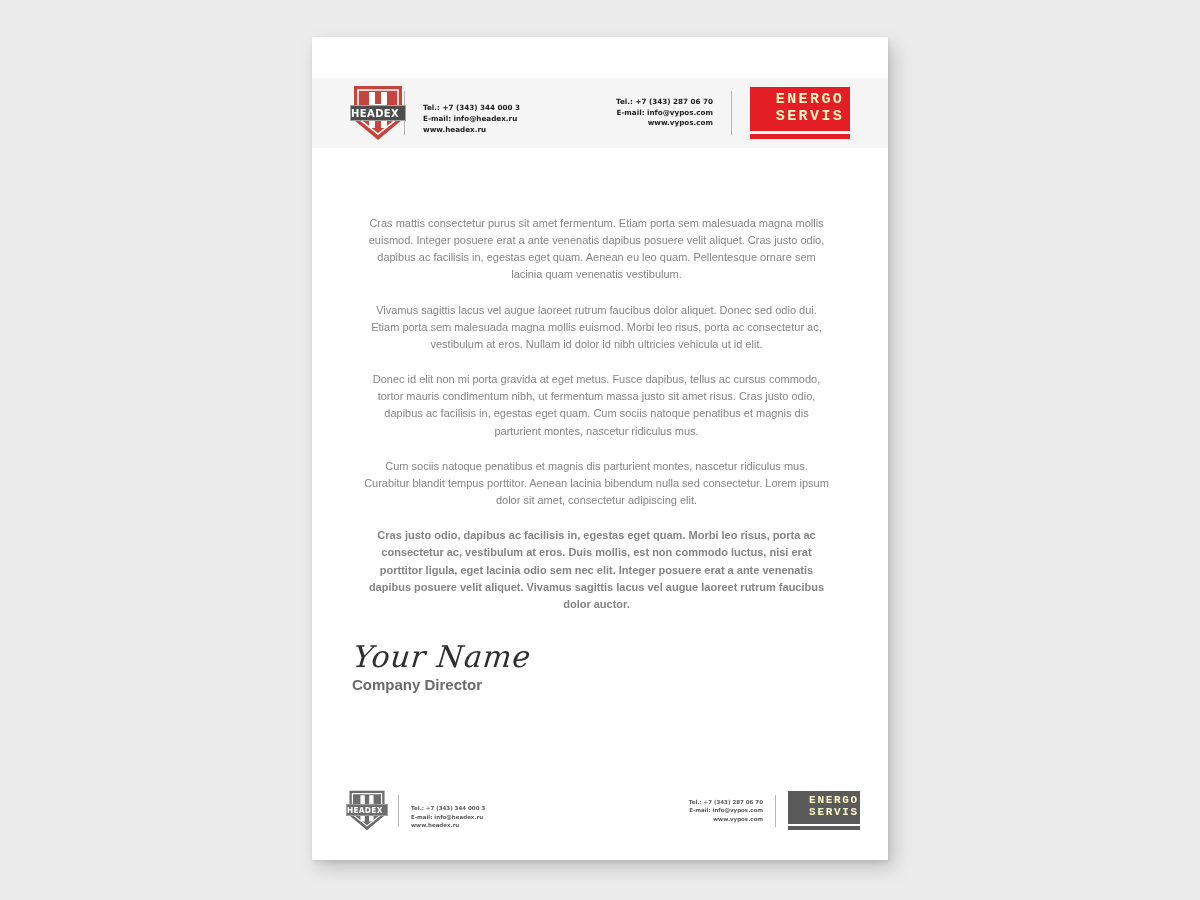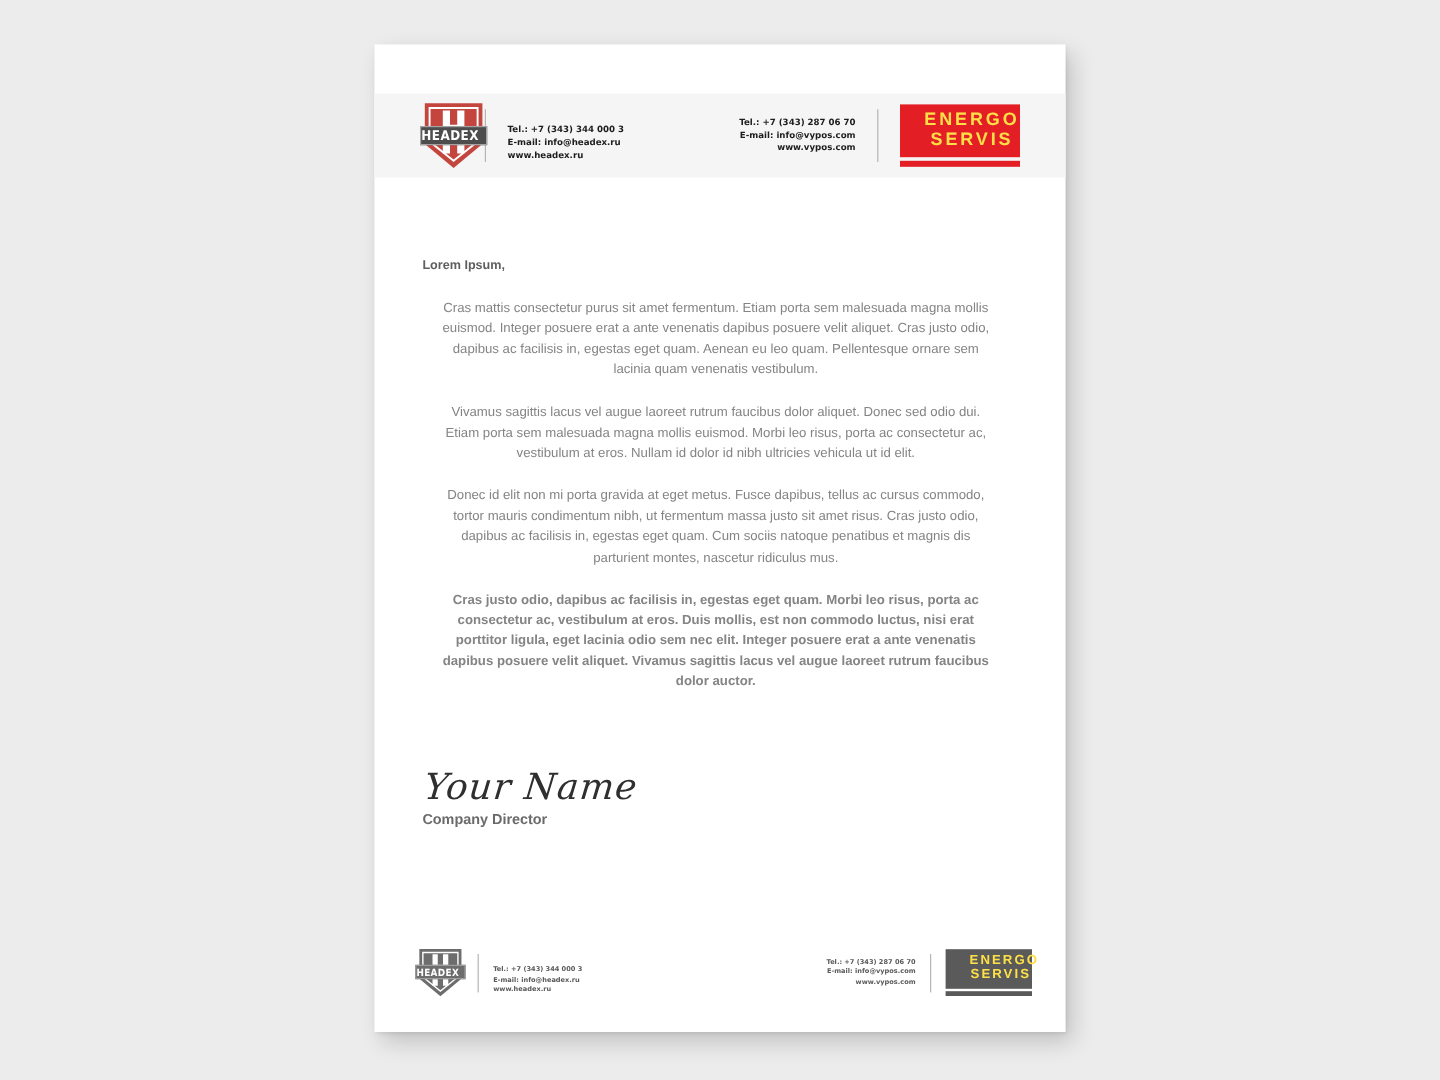--- a/index.html
+++ b/index.html
@@ -103,22 +103,22 @@
   .energo {
     flex: 0 0 auto;
     width: 100px;
   }
   .energo .box {
     background: #e31e24;
     padding: 5px 0 6px 0;
     text-align: center;
   }
   .energo .box div {
-    color: #fde047;
-    font-family: Liberation Sans, sans-serif;
+    color: #fef9c3;
+    font-family: Liberation Mono, monospace;
     font-weight: bold;
     font-size: 15px;
     letter-spacing: 2.4px;
     line-height: 1.08;
     margin-left: 20px;
   }
   .energo .bar {
     height: 5px;
     background: #e31e24;
     margin-top: 3px;
@@ -158,21 +158,21 @@
     font-style: italic;
     font-size: 30px;
     color: #2f2f2f;
     line-height: 1;
     letter-spacing: 1px;
     transform: skewX(-6deg);
     transform-origin: left bottom;
   }
   .sig-title {
     margin-top: 4px;
-    font-size: 12px;
+    font-size: 15px;
     font-weight: bold;
     color: #6a6a6a;
   }
 
   
   #footer {
     position: absolute;
     left: 0;
     bottom: 28px;
     width: 100%;
@@ -230,24 +230,24 @@
           <div>ENERGO</div>
           <div>SERVIS</div>
         </div>
         <div class="bar"></div>
       </div>
 
     </div>
   </div>
 
   <div id="body-area">
-    <div class="salutation">Lorem Ipsum,</div>
     <div class="para">Cras mattis consectetur purus sit amet fermentum. Etiam porta sem malesuada magna mollis euismod. Integer posuere erat a ante venenatis dapibus posuere velit aliquet. Cras justo odio, dapibus ac facilisis in, egestas eget quam. Aenean eu leo quam. Pellentesque ornare sem lacinia quam venenatis vestibulum.</div>
     <div class="para">Vivamus sagittis lacus vel augue laoreet rutrum faucibus dolor aliquet. Donec sed odio dui. Etiam porta sem malesuada magna mollis euismod. Morbi leo risus, porta ac consectetur ac, vestibulum at eros. Nullam id dolor id nibh ultricies vehicula ut id elit.</div>
     <div class="para">Donec id elit non mi porta gravida at eget metus. Fusce dapibus, tellus ac cursus commodo, tortor mauris condimentum nibh, ut fermentum massa justo sit amet risus. Cras justo odio, dapibus ac facilisis in, egestas eget quam. Cum sociis natoque penatibus et magnis dis parturient montes, nascetur ridiculus mus.</div>
+    <div class="para">Cum sociis natoque penatibus et magnis dis parturient montes, nascetur ridiculus mus. Curabitur blandit tempus porttitor. Aenean lacinia bibendum nulla sed consectetur. Lorem ipsum dolor sit amet, consectetur adipiscing elit.</div>
     <div class="para">Cras justo odio, dapibus ac facilisis in, egestas eget quam. Morbi leo risus, porta ac consectetur ac, vestibulum at eros. Duis mollis, est non commodo luctus, nisi erat porttitor ligula, eget lacinia odio sem nec elit. Integer posuere erat a ante venenatis dapibus posuere velit aliquet. Vivamus sagittis lacus vel augue laoreet rutrum faucibus dolor auctor.</div>
   </div>
 
   <div id="signature">
     <div class="sig-name">Your Name</div>
     <div class="sig-title">Company Director</div>
   </div>
 
   <div id="footer" class="footer">
 

